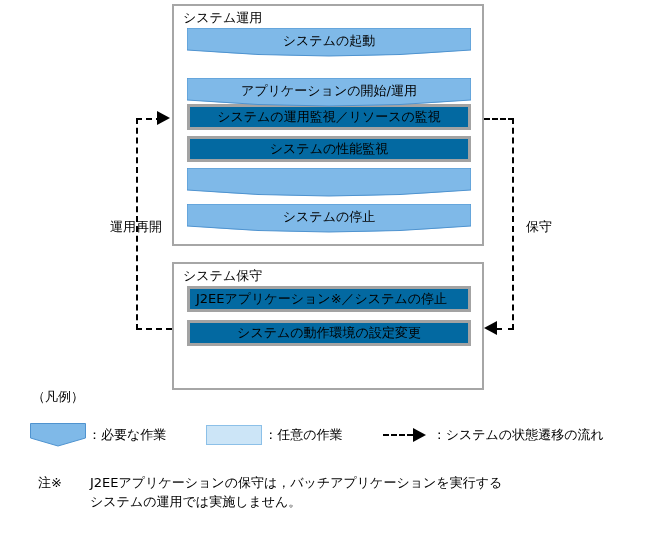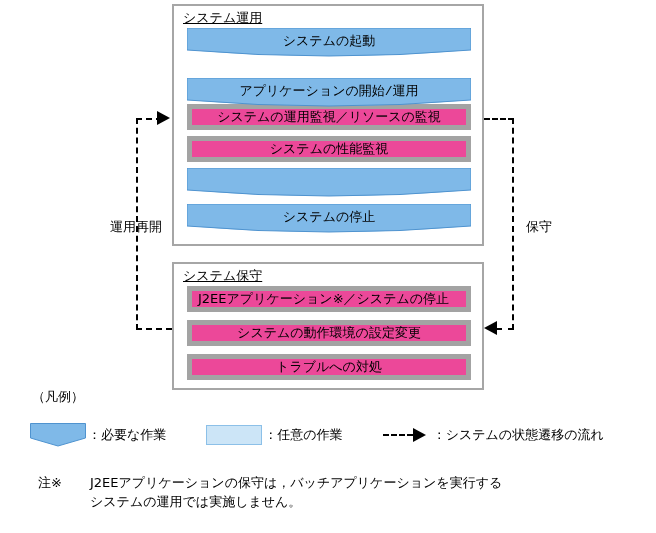--- a/index.html
+++ b/index.html
@@ -26,50 +26,48 @@
   #group-operation { left: 172px; top: 4px; width: 312px; height: 242px; }
   #group-maintenance { left: 172px; top: 262px; width: 312px; height: 128px; }
 
   .group-title {
     position: absolute;
     left: 9px;
     top: 4px;
     font-size: 13px;
     line-height: 16px;
     white-space: nowrap;
-    text-decoration: underline;
   }
 
   
   .task {
     position: absolute;
     left: 13px;
     width: 284px;
     height: 26px;
     box-sizing: border-box;
     font-size: 13px;
     display: flex;
     align-items: center;
     justify-content: center;
     white-space: nowrap;
   }
   .task-label { position: relative; z-index: 2; }
 
   
   .task.optional {
-    background: #ec4899;
-    border: 5px solid #a3a3a3;
+    background: #0369a1;
+    border: 3px solid #a3a3a3;
   }
 
   
   .task.required {
     background: transparent;
     border: none;
     height: 32px;
-    font-family: Liberation Mono, monospace;
   }
   .task.required .shape {
     position: absolute;
     left: 0; top: 0;
     width: 100%; height: 100%;
     z-index: 1;
   }
   .task.required .task-label {
     margin-bottom: 6px;
   }
@@ -216,23 +214,20 @@
   <div class="group-title">システム保守</div>
 
   <div class="task optional left-align" style="top:22px">
     <span class="task-label">J2EEアプリケーション※／システムの停止</span>
   </div>
 
   <div class="task optional" style="top:56px">
     <span class="task-label">システムの動作環境の設定変更</span>
   </div>
 
-  <div class="task optional" style="top:90px">
-    <span class="task-label">トラブルへの対処</span>
-  </div>
 </div>
 
 <div class="dash-h" style="left:136px; top:118px; width:26px;"></div>
 <div class="arrow right" style="left:157px; top:111px;"></div>
 <div class="dash-v" style="left:136px; top:118px; height:212px;"></div>
 <div class="dash-h" style="left:136px; top:328px; width:36px;"></div>
 <div class="flow-label" style="left:62px; top:218px;margin-left:48px;">運用再開</div>
 
 <div class="dash-h" style="left:484px; top:118px; width:30px;"></div>
 <div class="dash-v" style="left:512px; top:118px; height:212px;"></div>

